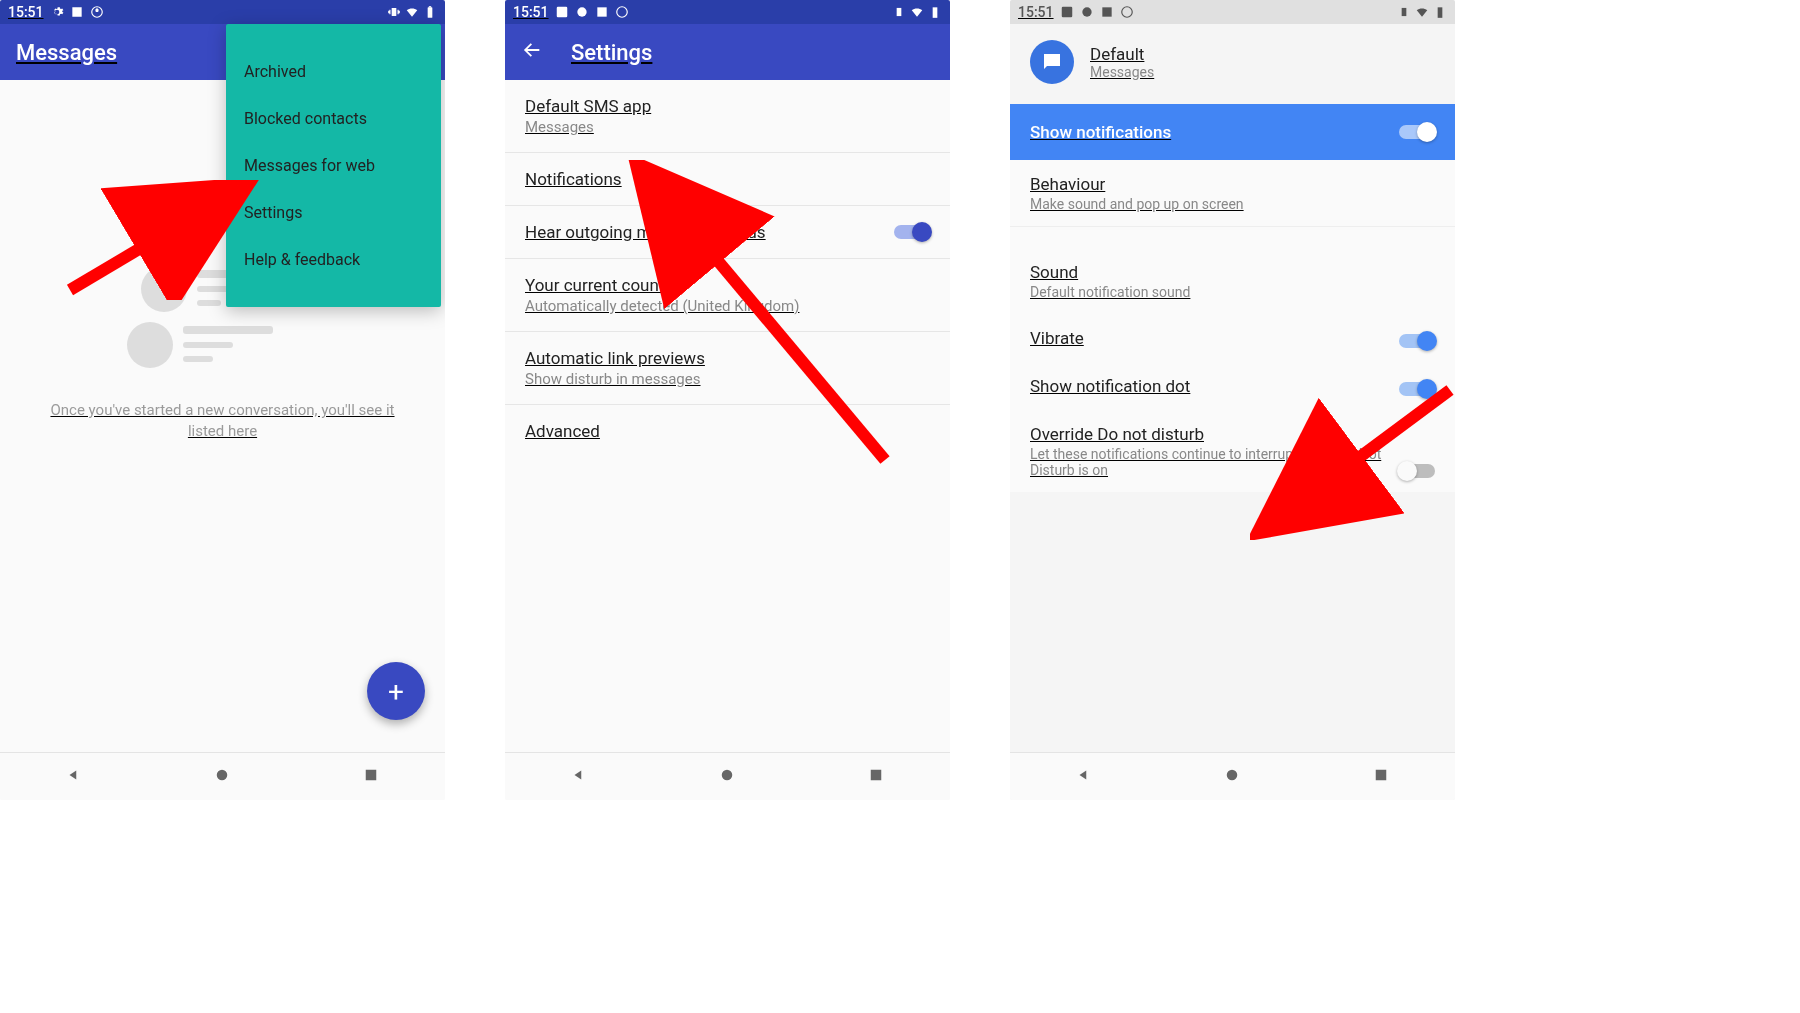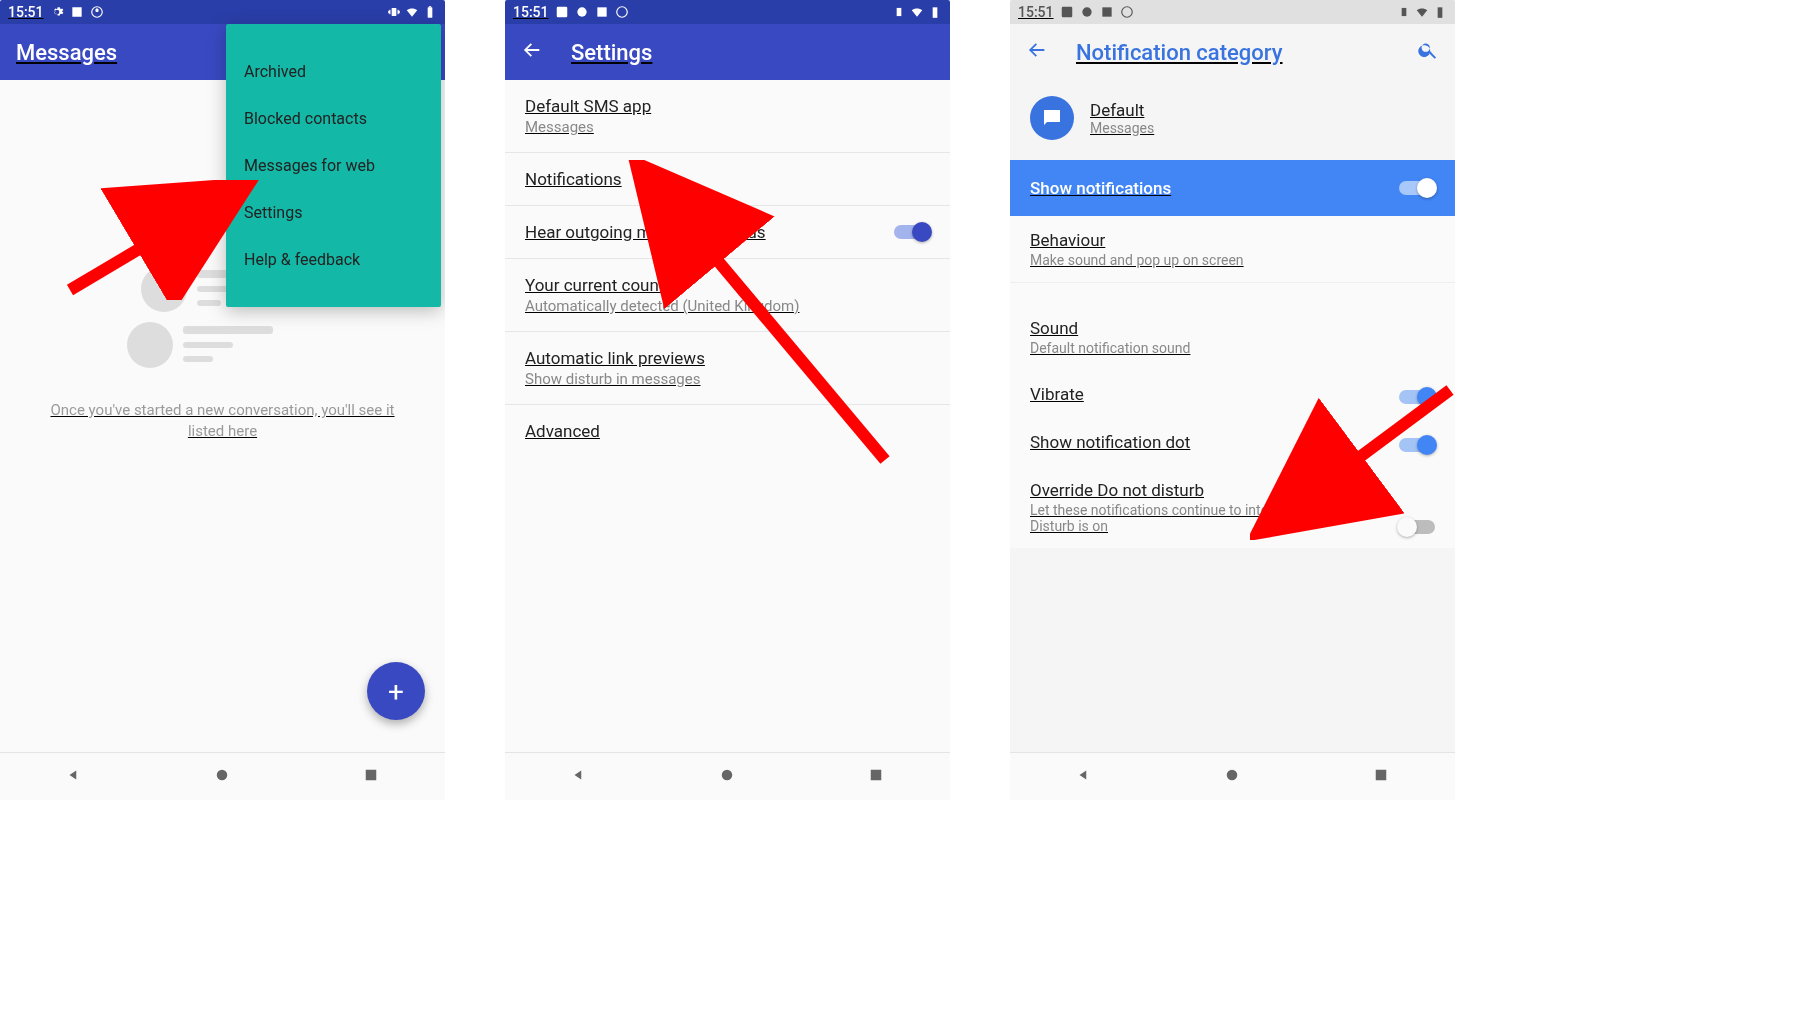--- a/index.html
+++ b/index.html
@@ -423,33 +423,20 @@
           </svg></span>
       <span class="s-icon"><svg viewBox="0 0 24 24" fill="#555">
             <path d="M12 20l9-11c-5-4-13-4-18 0z"></path>
           </svg></span>
       <span class="s-icon"><svg viewBox="0 0 24 24" fill="#555">
             <rect x="8" y="4" width="8" height="18"></rect>
           </svg></span>
     </div>
   </div>
 
-  <div class="app-bar light-bar">
-    <span class="back">
-      <svg width="22" height="22" viewBox="0 0 24 24" fill="#3873e0">
-          <path d="M20 11H7l5-5-1.4-1.4L3.2 12l7.4 7.4L12 18l-5-5h13z"></path>
-        </svg>
-    </span>
-    <span class="title">Notification category</span>
-    <span class="search-icon">
-      <svg width="22" height="22" viewBox="0 0 24 24" fill="#3873e0">
-          <path d="M15.5 14h-.8l-.3-.3A6.5 6.5 0 1014 15.5l.3.3v.8l5 5 1.5-1.5-5-5zM9.5 14A4.5 4.5 0 119.5 5a4.5 4.5 0 010 9z"></path>
-        </svg>
-    </span>
-  </div>
 
   <div class="cat-header">
     <div class="cat-icon">
       <svg width="24" height="24" viewBox="0 0 24 24" fill="#fff">
           <path d="M4 4h16v12H7l-3 3z"></path>
         </svg>
     </div>
     <div>
       <div class="cat-title">Default</div>
       <div class="cat-sub">Messages</div>

